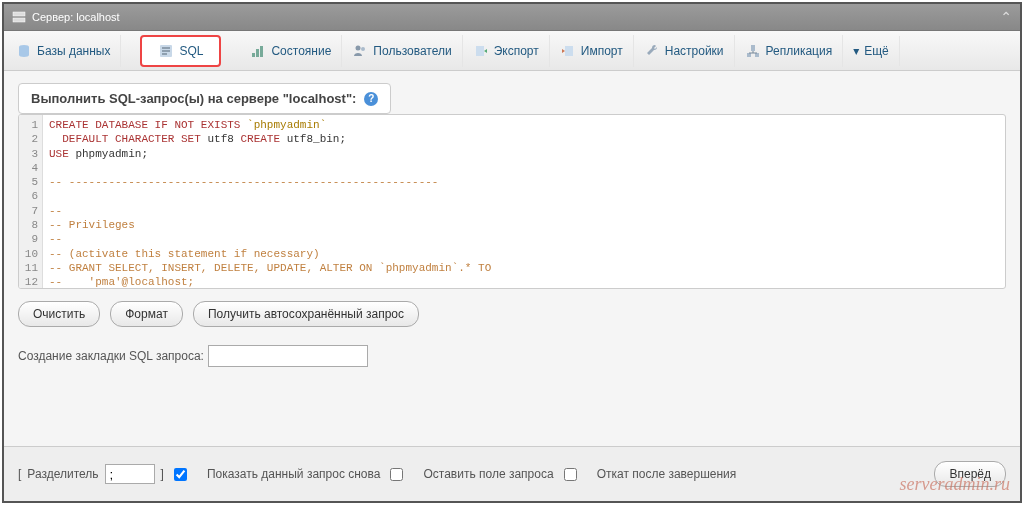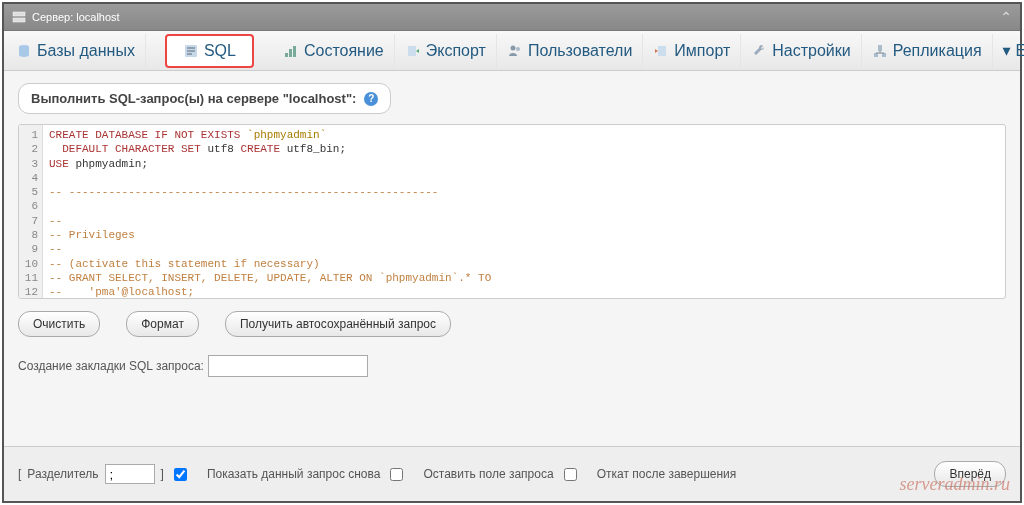--- a/index.html
+++ b/index.html
@@ -2,33 +2,33 @@
 <html><head>
 <meta charset="utf-8">
 <style>
 * { box-sizing: border-box; margin: 0; padding: 0; }
 body { font-family: Arial, sans-serif; font-size: 12px; background: #fff; width: 1024px; height: 505px; overflow: hidden; position: relative; }
 .outer-border { border: 2px solid #555; width: 1020px; height: 501px; margin: 2px; position: relative; }
 .server-bar { background: linear-gradient(#9b9b9b, #888); height: 27px; display: flex; align-items: center; padding: 8px 8px; color: #fff; font-size: 11px; border-bottom: 1px solid #777; }
 .server-bar .icon { margin-right: 6px; }
 .server-bar .close { margin-left: auto; cursor: pointer; color: #ddd; font-size: 14px; }
 .tab-bar { background: linear-gradient(#f8f8f8, #e8e8e8); height: 40px; display: flex; align-items: center; border-bottom: 1px solid #ccc; padding: 0 2px; }
-.tab { display: flex; align-items: center; padding: 8px 10px; cursor: pointer; color: #235a81; font-size: 16px; white-space: nowrap; border-right: 1px solid #e5e5e5; }
+.tab { display: flex; align-items: center; padding: 8px 10px; cursor: pointer; color: #235a81; font-size: 12px; white-space: nowrap; border-right: 1px solid #e5e5e5; }
 .tab.active { background: #fff; border: 2px solid #e44; border-radius: 4px; margin: 19px; padding: 6px 16px; }
 .tab .ticon { width: 16px; height: 16px; margin-right: 5px; display: inline-block; }
 .content { padding: 12px 14px; background: #f5f5f5; height: calc(100% - 108px); }
-.panel-title { display: inline-flex; align-items: center; background: #fff; border: 1px solid #ccc; border-radius: 11px; padding: 7px 12px; font-weight: bold; color: #444; font-size: 13px; margin-bottom: 10px; }
+.panel-title { display: inline-flex; align-items: center; background: #fff; border: 1px solid #ccc; border-radius: 4px; padding: 7px 12px; font-weight: bold; color: #444; font-size: 13px; margin-bottom: 0; }
 .panel-title .help-icon { margin-left: 8px; width: 14px; height: 14px; border-radius: 50%; background: #4a90d9; color: #fff; font-size: 10px; display: flex; align-items: center; justify-content: center; cursor: pointer; }
 .editor-wrap { background: #fff; border: 1px solid #ccc; border-radius: 3px; height: 175px; display: flex; font-family: "Courier New", monospace; font-size: 11px; line-height: 1.3; overflow: hidden; }
 .gutter { background: #f0f0f0; padding: 3px 4px; text-align: right; color: #888; border-right: 1px solid #ddd; min-width: 24px; }
 .code { padding: 3px 6px; white-space: pre; color: #333; overflow-y: auto; flex: 1; }
 .kw { color: #a33; }
 .str { color: #a77b00; }
 .cm { color: #c08040; }
-.btn-row { margin-top: 12px; display: flex; gap: 26px; }
+.btn-row { margin-top: 12px; display: flex; gap: 10px; }
 .btn { background: linear-gradient(#fff, #e8e8e8); border: 1px solid #aaa; border-radius: 12px; padding: 5px 14px; cursor: pointer; font-size: 12px; color: #333; }
 .bookmark-row { margin-top: 18px; display: flex; align-items: center; gap: 4px; color: #555; }
 .bookmark-row input { border: 1px solid #aaa; padding: 3px 5px; width: 160px; height: 22px; }
 .footer-bar { position: absolute; bottom: 0; left: 0; right: 0; background: #eee; border-top: 1px solid #ccc; padding: 14px; display: flex; align-items: center; gap: 6px; color: #555; font-size: 12px; }
 .footer-bar input[type=text] { border: 1px solid #aaa; padding: 2px 4px; width: 50px; height: 20px; }
 .footer-bar label { display: flex; align-items: center; gap: 20px; margin-left: 4px; }
 .footer-bar .go { margin-left: auto; }
 .watermark { position: absolute; bottom: 6px; right: 10px; color: #c76; font-size: 18px; font-style: italic; opacity: 0.7; pointer-events: none; font-family: Georgia, serif; }
 svg { display: block; }
 </style>
@@ -72,35 +72,35 @@
             <rect x="2" y="10" width="3" height="4" fill="#7a9"></rect>
             <rect x="6" y="6" width="3" height="8" fill="#7a9"></rect>
             <rect x="10" y="3" width="3" height="11" fill="#7a9"></rect>
           </svg>
         </span>
     <span>Состояние</span>
   </div>
   <div class="tab">
     <span class="ticon">
           <svg width="16" height="16" viewBox="0 0 16 16">
-            <rect x="3" y="3" width="8" height="10" fill="#cde"></rect>
-            <path d="M11 8l3-2v4z" fill="#5a7"></path>
-          </svg>
-        </span>
-    <span>Экспорт</span>
-  </div>
-  <div class="tab">
-    <span class="ticon">
-          <svg width="16" height="16" viewBox="0 0 16 16">
             <circle cx="6" cy="5" r="2.5" fill="#89a"></circle>
             <circle cx="11" cy="6" r="2" fill="#abc"></circle>
             <path d="M2 13c0-2 2-3 4-3s4 1 4 3" fill="#89a"></path>
           </svg>
         </span>
     <span>Пользователи</span>
+  </div>
+  <div class="tab">
+    <span class="ticon">
+          <svg width="16" height="16" viewBox="0 0 16 16">
+            <rect x="3" y="3" width="8" height="10" fill="#cde"></rect>
+            <path d="M11 8l3-2v4z" fill="#5a7"></path>
+          </svg>
+        </span>
+    <span>Экспорт</span>
   </div>
   <div class="tab">
     <span class="ticon">
           <svg width="16" height="16" viewBox="0 0 16 16">
             <rect x="5" y="3" width="8" height="10" fill="#cde"></rect>
             <path d="M5 8l-3-2v4z" fill="#c75"></path>
           </svg>
         </span>
     <span>Импорт</span>
   </div>

